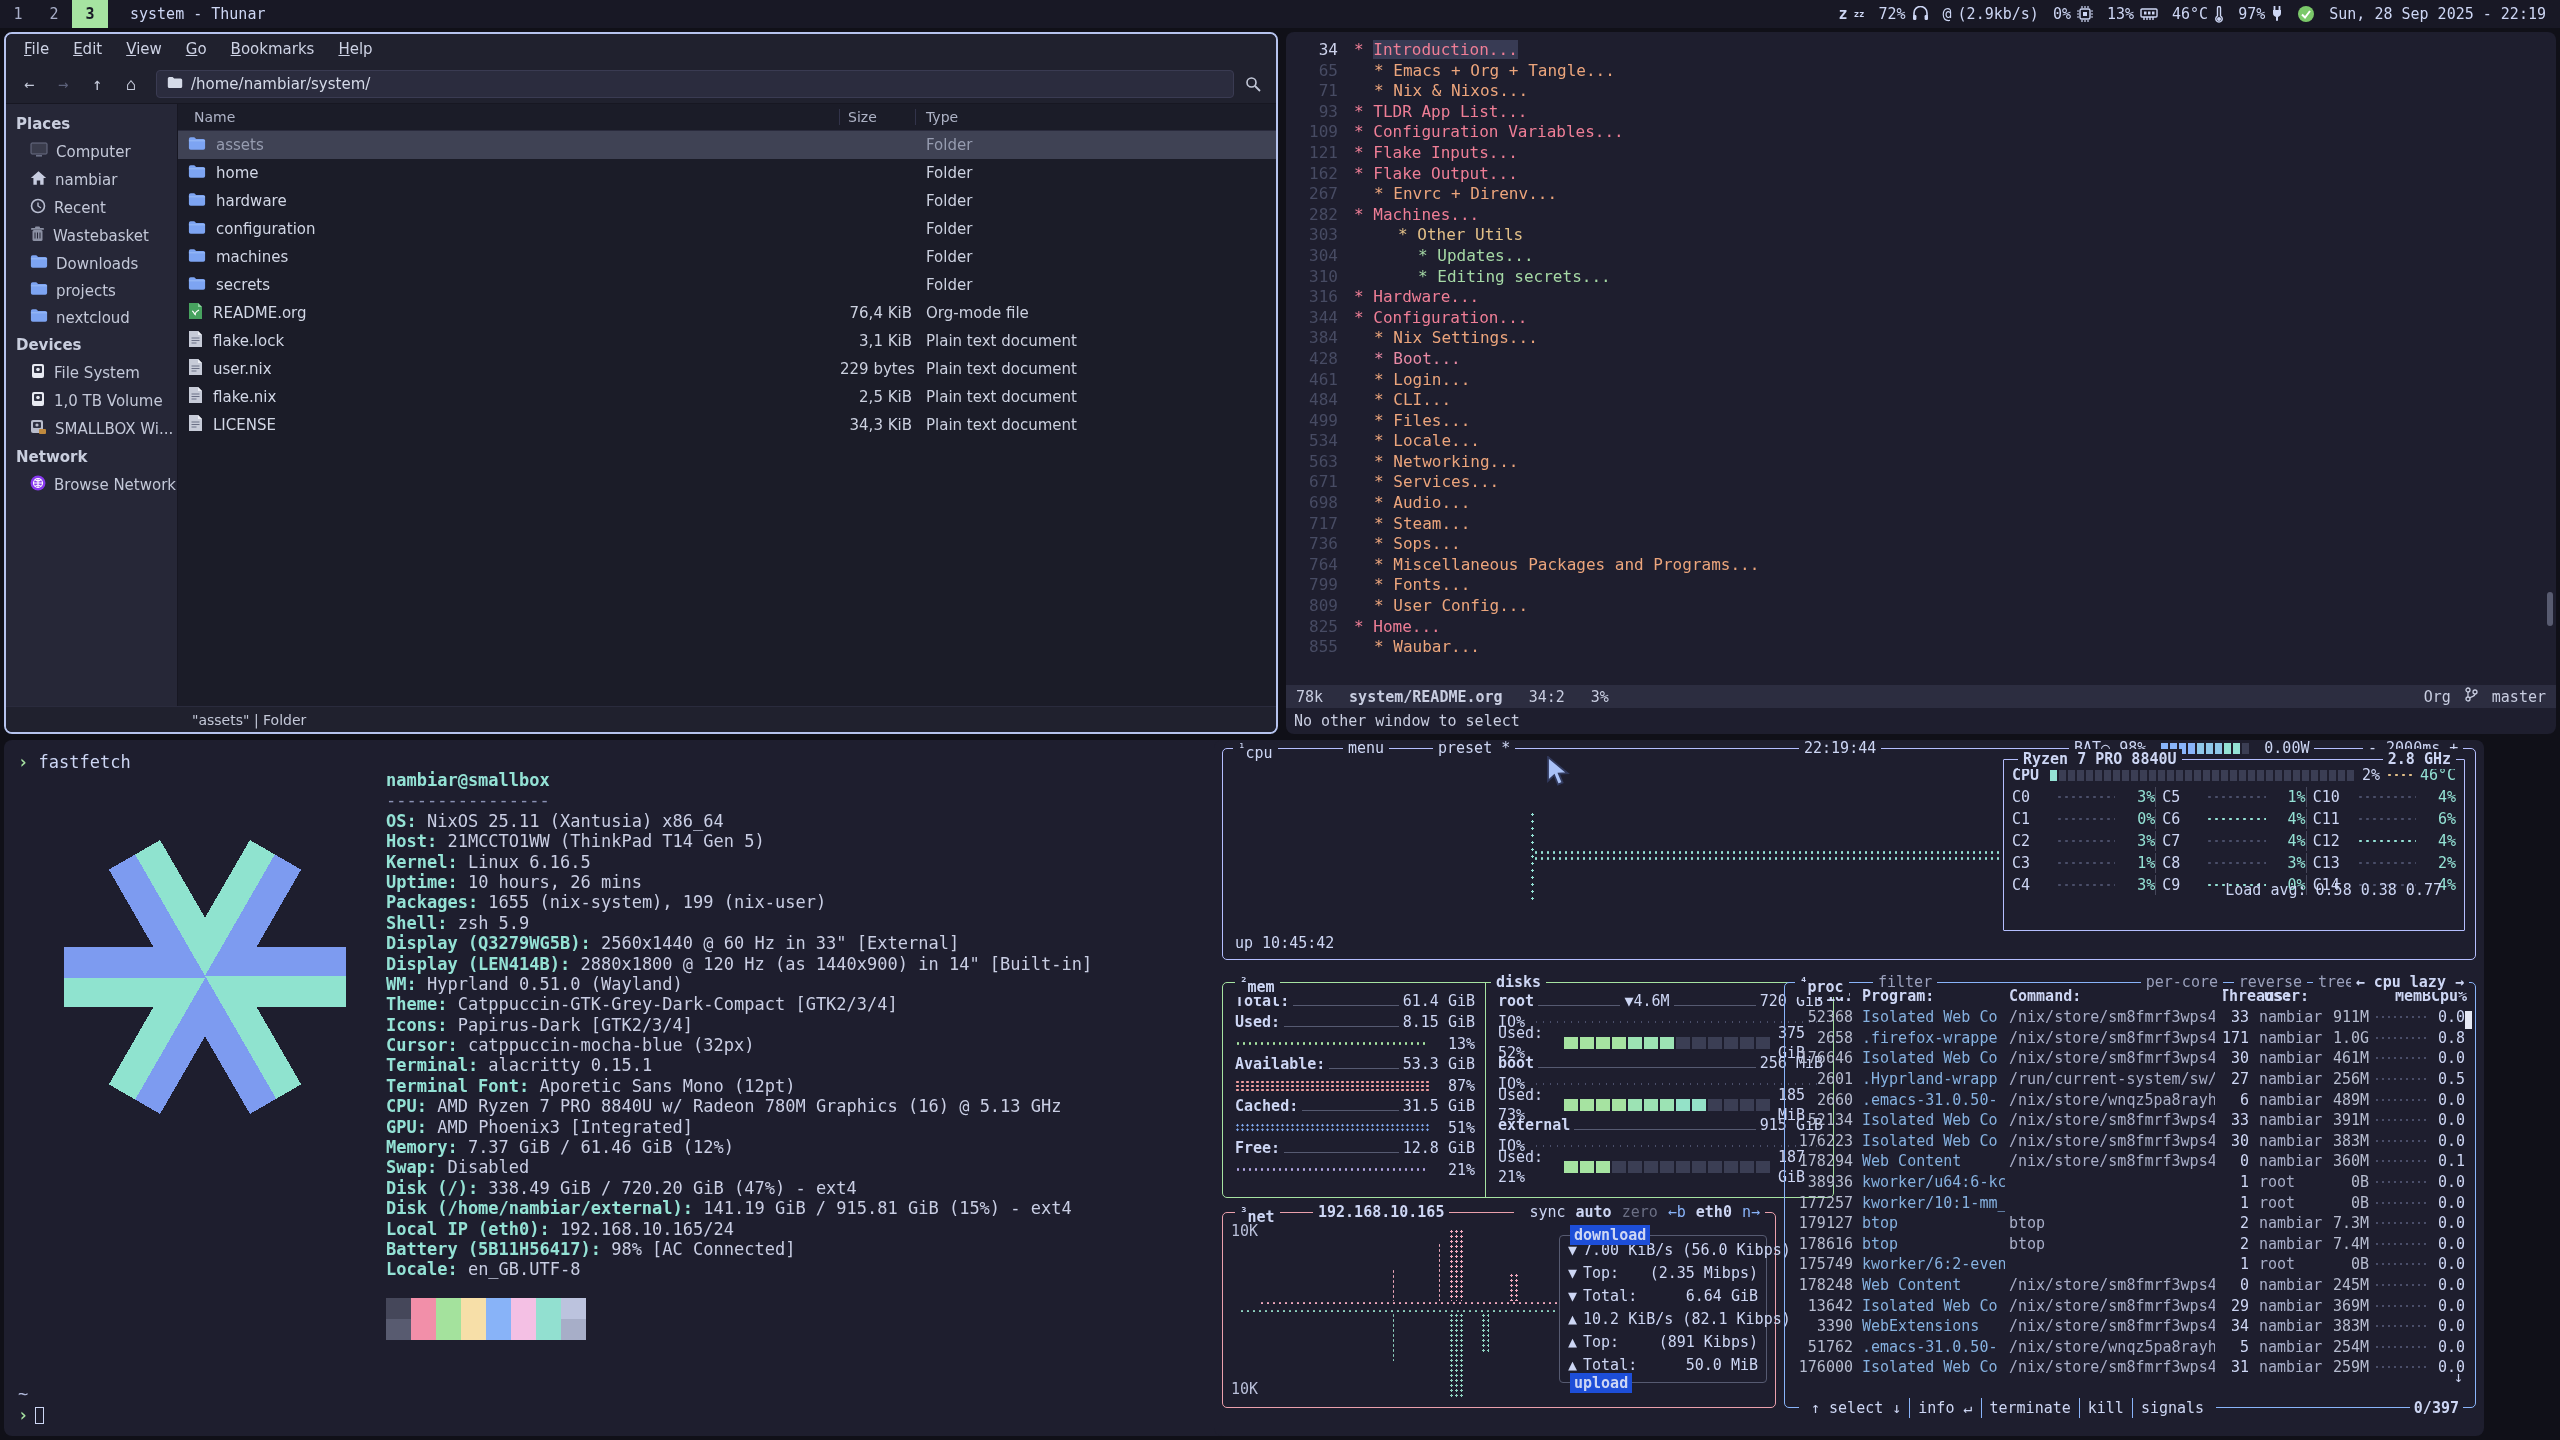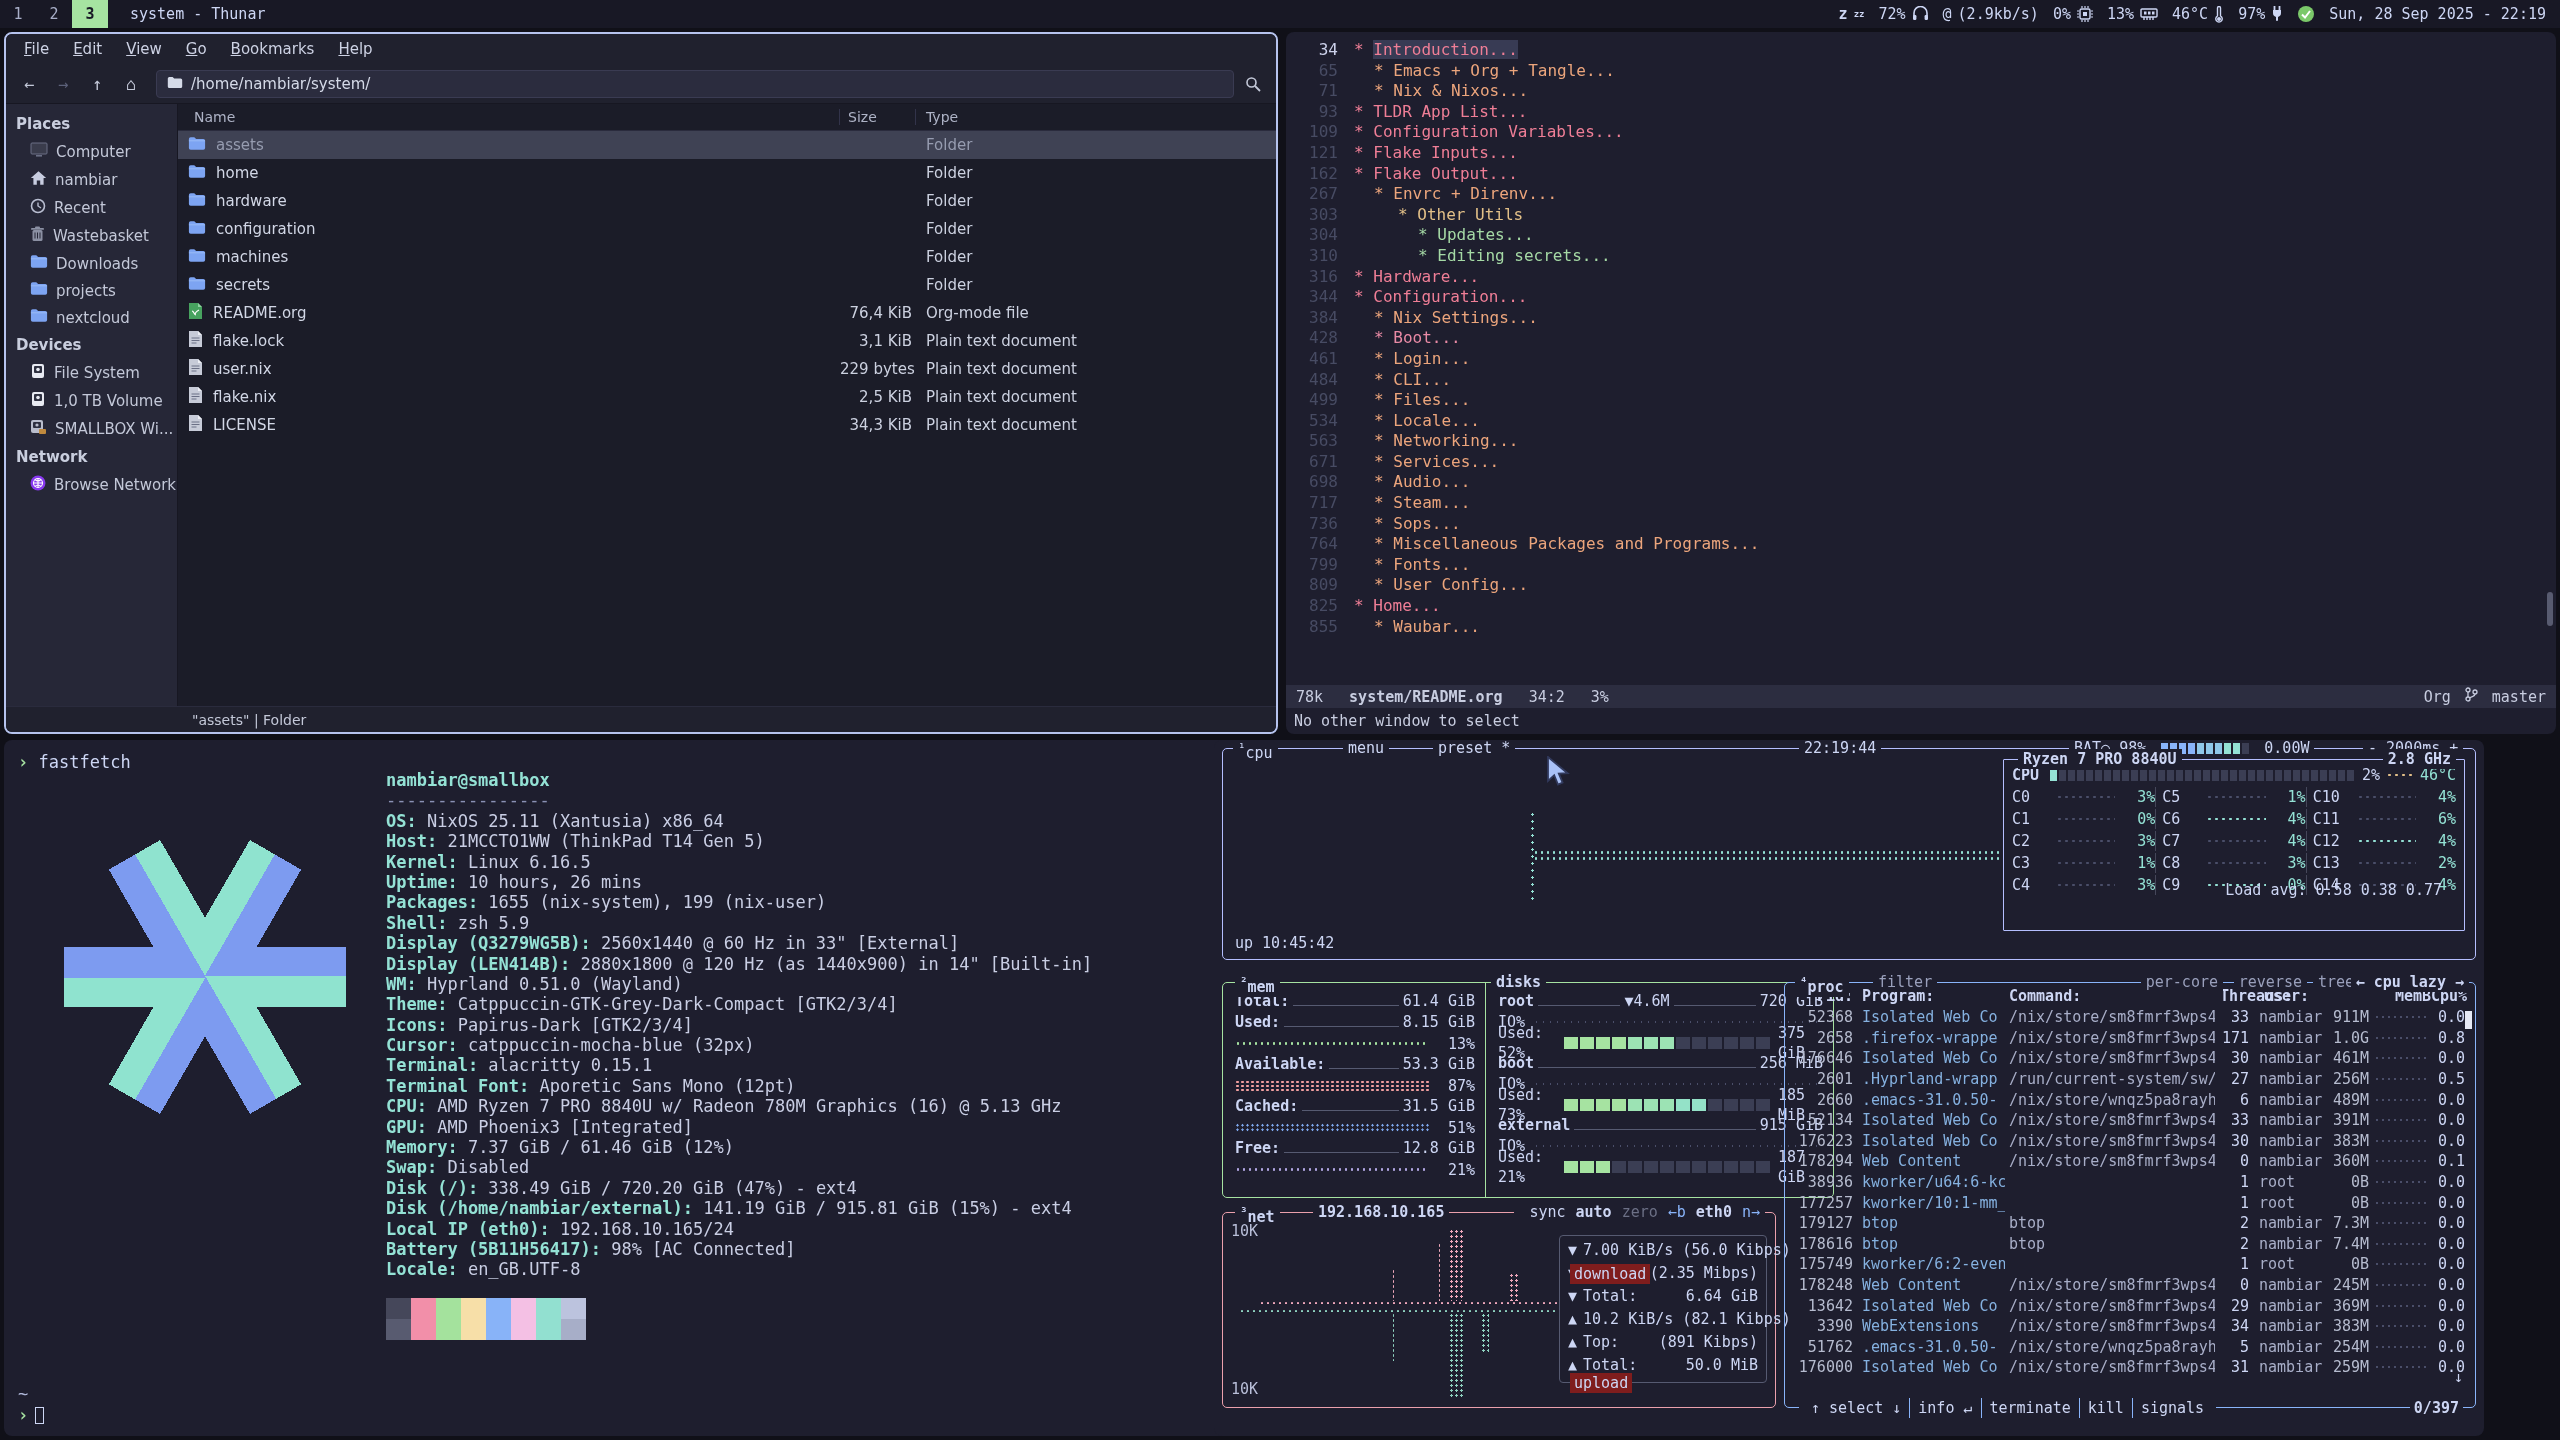--- a/index.html
+++ b/index.html
@@ -125,21 +125,21 @@
   .iodots{flex:1;height:4px;margin-left:8px;background-image:radial-gradient(circle,#4a4e69 1px,transparent 1.1px);background-size:7px 4px;}
   .diskused{display:flex;align-items:center;height:21px;color:#cdd6f4;gap:8px;}
   .dmeter{display:flex;gap:2px;flex:1;}
   .dmeter div{width:14px;height:12px;background:#3b3e54;}
   #net-box{left:8px;top:472px;width:554px;height:196px;border-color:#eba0ac;}
   #net-box .scale{position:absolute;left:8px;color:#b8bed8;}
   #net-stats{position:absolute;right:8px;top:22px;width:208px;height:148px;border:1px solid #565a71;border-radius:4px;padding:2px 8px;}
   .nstat{display:flex;height:23px;align-items:center;color:#cdd6f4;white-space:pre;}
   .nstat .lab{margin-left:6px;}
   .nstat .val{margin-left:auto;}
-  .netlab{position:absolute;background:#7f1d1d;padding:0 4px;font-weight:normal;color:#cdd6f4;margin-top:39px;}
+  .netlab{position:absolute;background:#1d4ed8;padding:0 4px;font-weight:bold;color:#cdd6f4;}
   .ngfx{position:absolute;background-size:6px 5px;}
   #proc-box{left:570px;top:242px;width:692px;height:426px;border-color:#89b4fa;}
   #proc-head{display:flex;font-weight:bold;color:#cdd6f4;height:24px;align-items:center;padding:2px 10px 0 8px;}
   .prow2{display:flex;height:20.6px;align-items:center;padding:0 10px 0 8px;}
   .p-pid{width:60px;text-align:right;color:#b6bccf;flex:none;}
   .p-prog{width:152px;padding-left:9px;color:#85b1e0;flex:none;white-space:pre;overflow:hidden;}
   .p-cmd{flex:1;padding-left:4px;color:#a8aec8;white-space:pre;overflow:hidden;}
   .p-thr{width:34px;text-align:right;color:#cdd6f4;flex:none;}
   .p-usr{width:74px;padding-left:10px;color:#a8aec8;flex:none;}
   .p-mem{width:46px;text-align:right;color:#b6bccf;flex:none;}
@@ -492,20 +492,21 @@
   <section id="emacs" class="win">
     <div id="emacs-lines">
         <div class="eline lv1"><span class="lnum cur">34</span><span class="ltext hc-r"><span>* </span><span class="hl">Introduction...</span></span></div>
         <div class="eline lv2"><span class="lnum">65</span><span class="ltext hc-p"><span>* </span><span>Emacs + Org + Tangle...</span></span></div>
         <div class="eline lv2"><span class="lnum">71</span><span class="ltext hc-p"><span>* </span><span>Nix &amp; Nixos...</span></span></div>
         <div class="eline lv1"><span class="lnum">93</span><span class="ltext hc-r"><span>* </span><span>TLDR App List...</span></span></div>
         <div class="eline lv1"><span class="lnum">109</span><span class="ltext hc-r"><span>* </span><span>Configuration Variables...</span></span></div>
         <div class="eline lv1"><span class="lnum">121</span><span class="ltext hc-r"><span>* </span><span>Flake Inputs...</span></span></div>
         <div class="eline lv1"><span class="lnum">162</span><span class="ltext hc-r"><span>* </span><span>Flake Output...</span></span></div>
         <div class="eline lv2"><span class="lnum">267</span><span class="ltext hc-p"><span>* </span><span>Envrc + Direnv...</span></span></div>
+        <div class="eline lv1"><span class="lnum">282</span><span class="ltext hc-r"><span>* </span><span>Machines...</span></span></div>
         <div class="eline lv3"><span class="lnum">303</span><span class="ltext hc-y"><span>* </span><span>Other Utils</span></span></div>
         <div class="eline lv4"><span class="lnum">304</span><span class="ltext hc-g"><span>* </span><span>Updates...</span></span></div>
         <div class="eline lv4"><span class="lnum">310</span><span class="ltext hc-g"><span>* </span><span>Editing secrets...</span></span></div>
         <div class="eline lv1"><span class="lnum">316</span><span class="ltext hc-r"><span>* </span><span>Hardware...</span></span></div>
         <div class="eline lv1"><span class="lnum">344</span><span class="ltext hc-r"><span>* </span><span>Configuration...</span></span></div>
         <div class="eline lv2"><span class="lnum">384</span><span class="ltext hc-p"><span>* </span><span>Nix Settings...</span></span></div>
         <div class="eline lv2"><span class="lnum">428</span><span class="ltext hc-o"><span>* </span><span>Boot...</span></span></div>
         <div class="eline lv2"><span class="lnum">461</span><span class="ltext hc-p"><span>* </span><span>Login...</span></span></div>
         <div class="eline lv2"><span class="lnum">484</span><span class="ltext hc-p"><span>* </span><span>CLI...</span></span></div>
         <div class="eline lv2"><span class="lnum">499</span><span class="ltext hc-p"><span>* </span><span>Files...</span></span></div>

